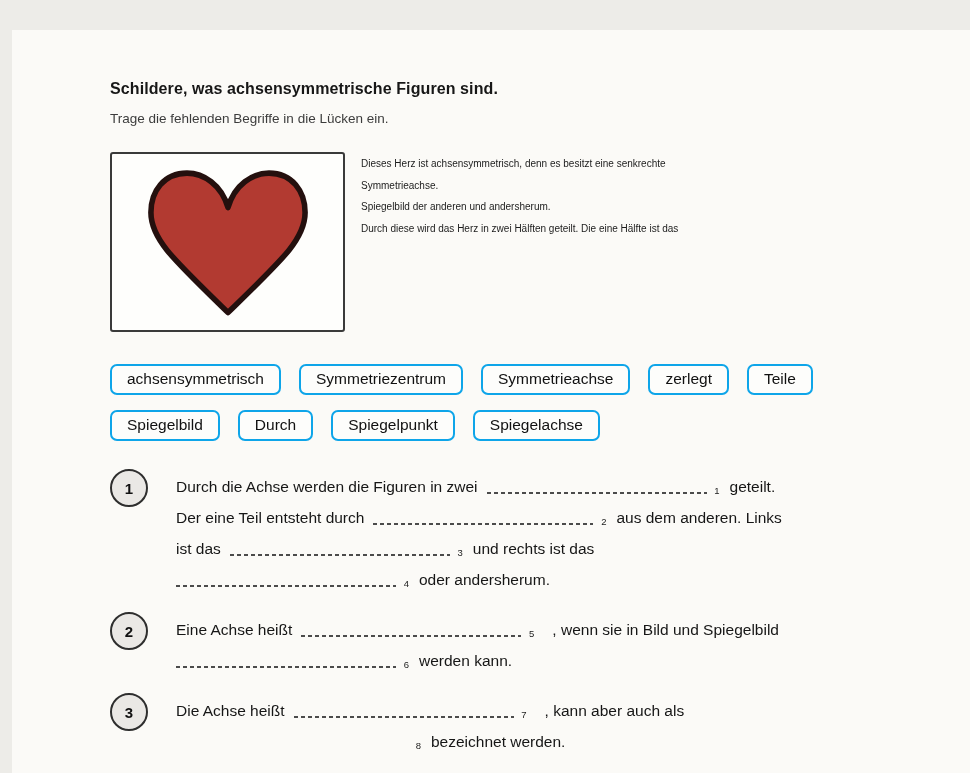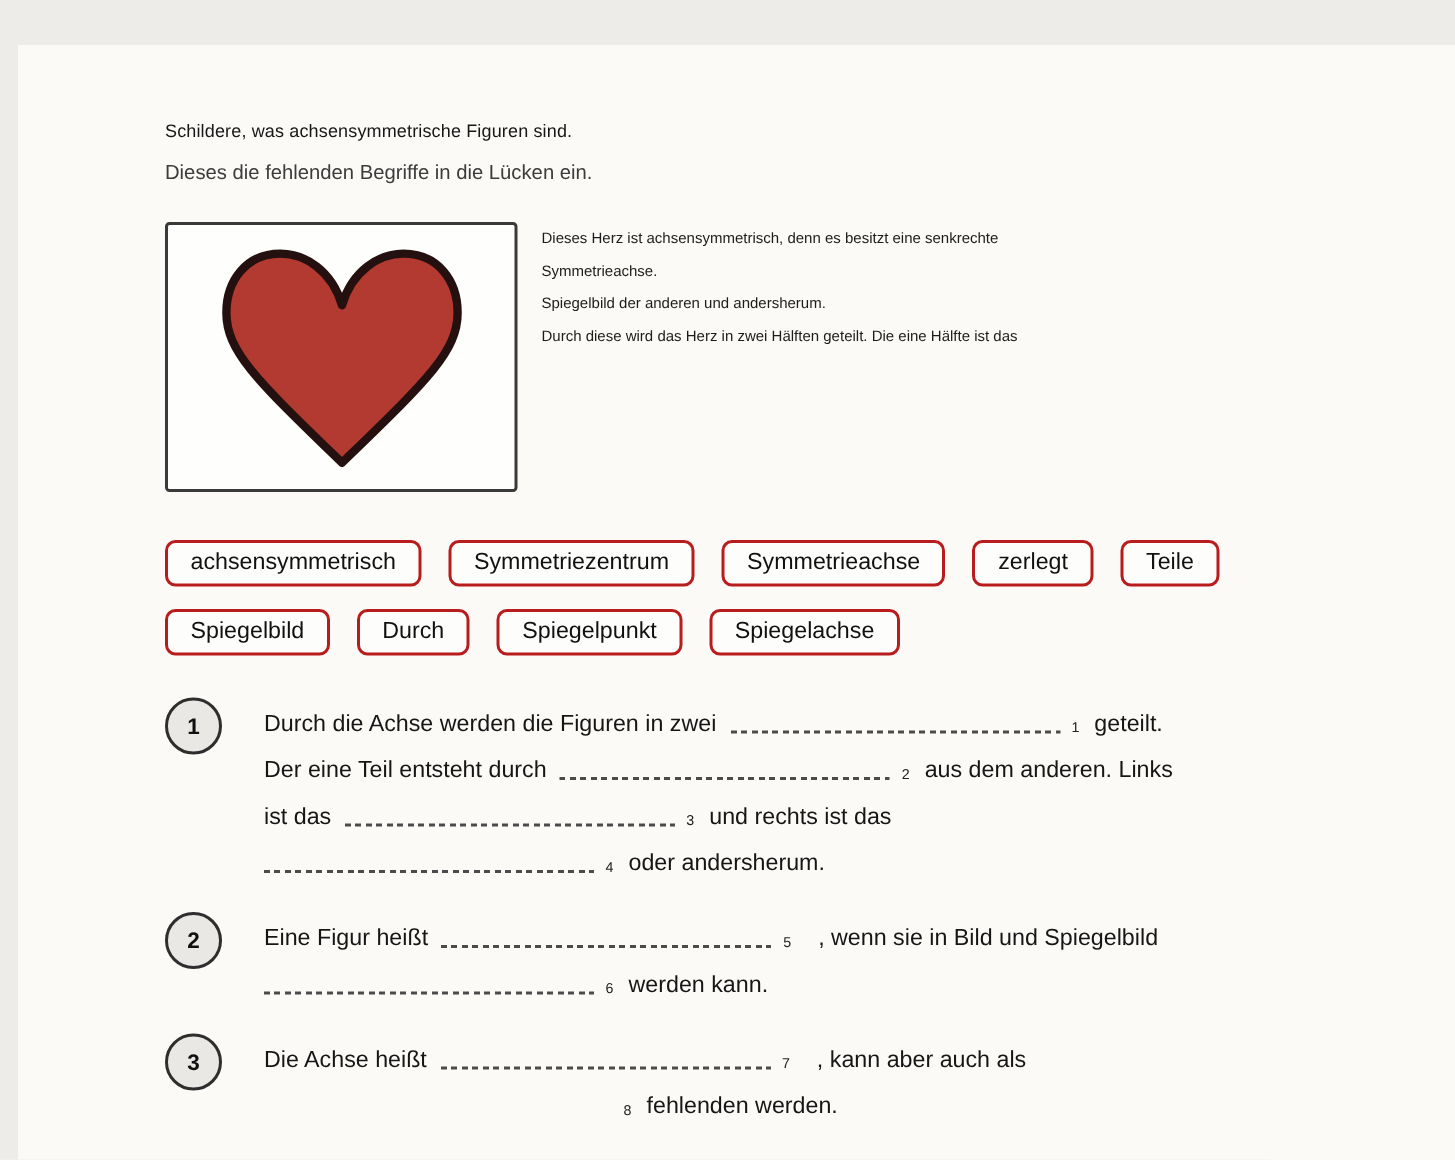--- a/index.html
+++ b/index.html
@@ -2,35 +2,35 @@
 <html lang="de"><head>
 <meta charset="utf-8">
 <style>
   * { margin:0; padding:0; box-sizing:border-box; }
   html,body { width:970px; height:773px; overflow:hidden;
     font-family:"Liberation Sans", sans-serif; background:#edece8; }
   .page { position:absolute; left:12px; top:30px; right:0; bottom:0;
     background:#fbfaf7; }
   .content { padding:50px 55px 0 98px; color:#1e1e1e; }
 
-  h1.title { font-size:12px; font-weight:normal; color:#171717;
+  h1.title { font-size:16px; font-weight:bold; color:#171717;
     letter-spacing:.1px; margin-bottom:13px; }
   .instruction { font-size:13.5px; color:#3c3c3c; margin-bottom:26px; }
 
   .example-row { display:flex; align-items:flex-start; margin-bottom:32px; }
   .heart-box { width:235px; height:180px; flex:0 0 auto;
     background:#fefefc; border:2px solid #3a3a3a; border-radius:3px;
     display:flex; align-items:center; justify-content:center; }
   .example-text { margin-left:16px; padding-top:1px; max-width:560px;
     font-size:10px; line-height:21.5px; color:#1c1c1c; }
 
   .word-bank { margin-bottom:30px; }
   .word-row { display:flex; gap:18px; margin-bottom:15px; }
   .word-chip { font-family:"Liberation Sans", sans-serif; font-size:15.5px;
-    color:#111; background:#fdfdfb; border:2px solid #b91c1c;
+    color:#111; background:#fdfdfb; border:2px solid #0ea5e9;
     border-radius:7px; padding:3px 15px 4px; line-height:20px;
     cursor:pointer; white-space:nowrap; }
 
   .item { display:flex; align-items:flex-start; margin-bottom:19px; }
   .num-circle { width:38px; height:38px; flex:0 0 auto; border-radius:50%;
     border:2px solid #2e2e2e; background:#eae8e5;
     display:flex; align-items:center; justify-content:center;
     font-size:15px; font-weight:bold; color:#111; margin-top:-2px; }
   .item-lines { margin-left:28px; font-size:15.5px; line-height:31px;
     color:#161616; }
@@ -48,21 +48,21 @@
   .t-pre { margin-right:9px;text-align:center; }
   .t-post { margin-left:10px; }
   .t-post.tight { margin-left:18px; }
 </style>
 </head>
 <body>
 
 <div class="page">
   <div class="content">
     <h1 class="title">Schildere, was achsensymmetrische Figuren sind.</h1>
-    <p class="instruction">Dieses die fehlenden Begriffe in die Lücken ein.</p>
+    <p class="instruction">Trage die fehlenden Begriffe in die Lücken ein.</p>
 
     <div class="example-row">
       <div class="heart-box">
         <svg width="164" height="160" viewBox="0 0 100 96">
           <path d="M50 27 C46 13 35 6 25 6 C11 6 3 17 3 30 C3 46 16 58 50 91 C84 58 97 46 97 30 C97 17 89 6 75 6 C65 6 54 13 50 27 Z" fill="#b23a31" stroke="#24100e" stroke-width="3.4" stroke-linejoin="round"></path>
         </svg>
       </div>
       <div class="example-text">
         <div>Dieses Herz ist achsensymmetrisch, denn es besitzt eine senkrechte</div>
         <div>Symmetrieachse.</div>
@@ -93,26 +93,26 @@
           <div class="item-lines">
             <div class="line"><span class="t-pre">Durch die Achse werden die Figuren in zwei</span><span class="blank"><span class="dashes"></span><span class="sub">1</span></span><span class="t-post">geteilt.</span></div>
             <div class="line"><span class="t-pre">Der eine Teil entsteht durch</span><span class="blank"><span class="dashes"></span><span class="sub">2</span></span><span class="t-post">aus dem anderen. Links</span></div>
             <div class="line"><span class="t-pre">ist das</span><span class="blank"><span class="dashes"></span><span class="sub">3</span></span><span class="t-post">und rechts ist das</span></div>
             <div class="line"><span class="blank"><span class="dashes"></span><span class="sub">4</span></span><span class="t-post">oder andersherum.</span></div>
           </div>
         </div>
         <div class="item">
           <div class="num-circle">2</div>
           <div class="item-lines">
-            <div class="line"><span class="t-pre">Eine Figur heißt</span><span class="blank"><span class="dashes"></span><span class="sub">5</span></span><span class="t-post tight">, wenn sie in Bild und Spiegelbild</span></div>
+            <div class="line"><span class="t-pre">Eine Achse heißt</span><span class="blank"><span class="dashes"></span><span class="sub">5</span></span><span class="t-post tight">, wenn sie in Bild und Spiegelbild</span></div>
             <div class="line"><span class="blank"><span class="dashes"></span><span class="sub">6</span></span><span class="t-post">werden kann.</span></div>
           </div>
         </div>
         <div class="item">
           <div class="num-circle">3</div>
           <div class="item-lines">
             <div class="line"><span class="t-pre">Die Achse heißt</span><span class="blank"><span class="dashes"></span><span class="sub">7</span></span><span class="t-post tight">, kann aber auch als</span></div>
-            <div class="line"><span class="blank hidden-dashes"><span class="dashes"></span><span class="sub">8</span></span><span class="t-post">fehlenden werden.</span></div>
+            <div class="line"><span class="blank hidden-dashes"><span class="dashes"></span><span class="sub">8</span></span><span class="t-post">bezeichnet werden.</span></div>
           </div>
         </div>
       </div>
   </div>
 </div>
 
 </body></html>

